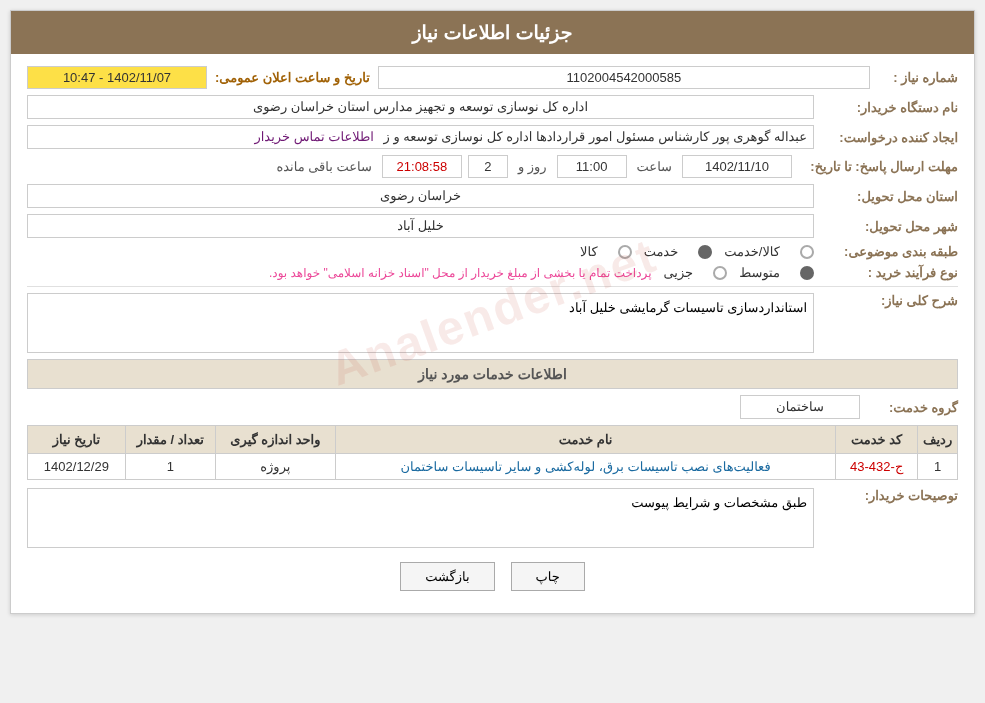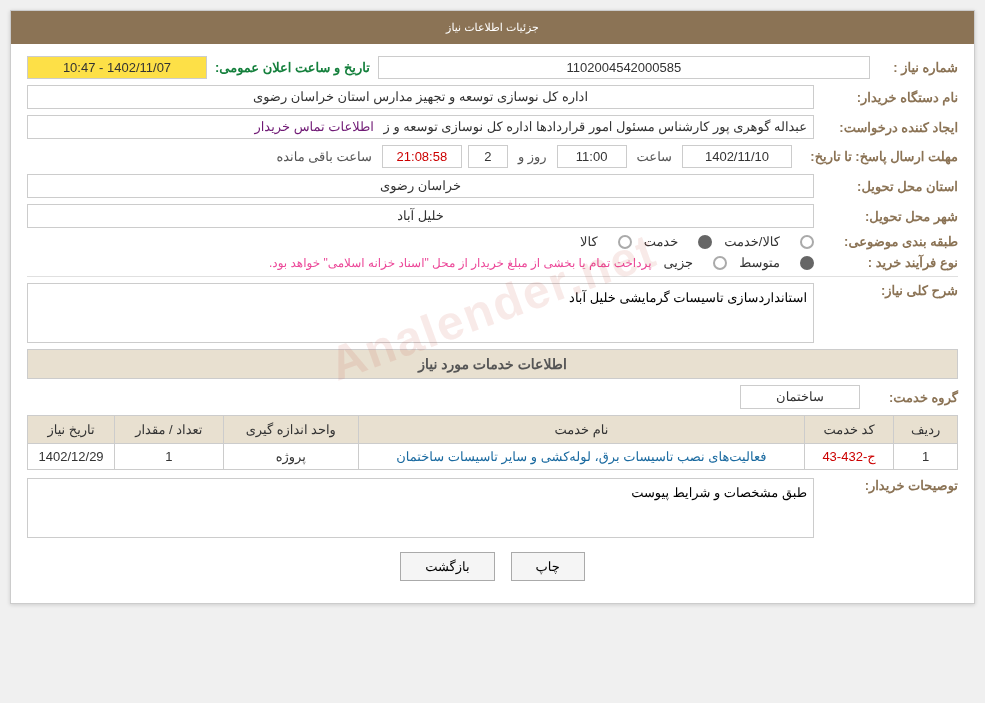--- a/index.html
+++ b/index.html
@@ -19,22 +19,22 @@
     .main-card {
       background: #fff;
       border: 1px solid #ccc;
       box-shadow: 0 1px 4px rgba(0,0,0,0.15);
     }
     .card-header {
       background: #8B7355;
       color: #fff;
       text-align: center;
       padding: 10px 0;
-      font-size: 11px;
-      font-weight: normal;
+      font-size: 19px;
+      font-weight: bold;
       letter-spacing: 1px;
     }
     .card-body {
       padding: 12px 16px;
     }
     .info-row {
       display: flex;
       align-items: center;
       margin-bottom: 6px;
       gap: 4px;
@@ -61,21 +61,21 @@
       gap: 8px;
     }
     .top-row .left-box {
       border: 1px solid #ccc;
       padding: 3px 8px;
       min-width: 180px;
       text-align: center;
       background: #fde047;
     }
     .top-row .label-mid {
-      color: #15803d;
+      color: #a16207;
       font-weight: bold;
       white-space: nowrap;
     }
     .top-row .right-box {
       border: 1px solid #ccc;
       padding: 3px 8px;
       flex: 1;
       text-align: center;
       background: #fff;
     }
@@ -142,23 +142,23 @@
       resize: none;
     }
     .service-table {
       width: 100%;
       border-collapse: collapse;
       margin-bottom: 8px;
     }
     .service-table th {
       background: #e8e0d0;
       border: 1px solid #ccc;
-      padding: 6px 12px;
-      text-align: center;
-      font-weight: normal;
+      padding: 6px 0;
+      text-align: center;
+      font-weight: bold;
       color: #333;
     }
     .service-table td {
       border: 1px solid #ccc;
       padding: 5px 4px;
       text-align: center;
     }
     .service-table td.service-name {
       color: #1a6aa0;
     }

